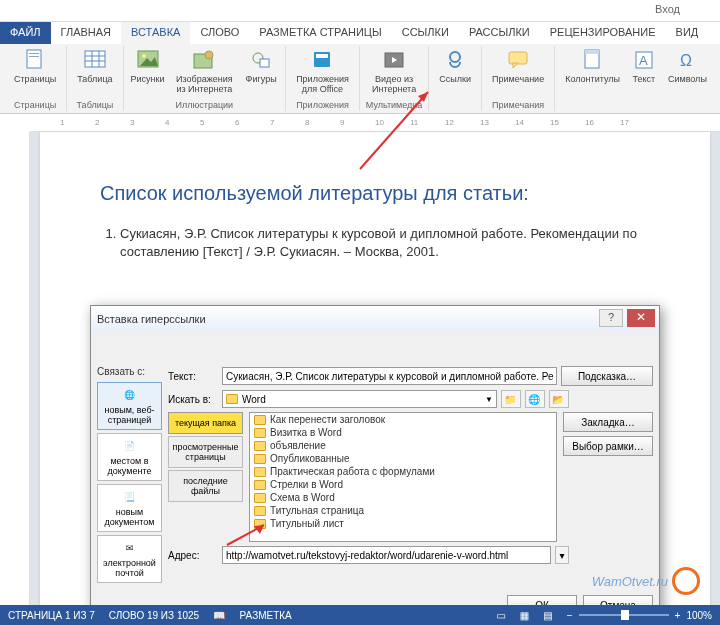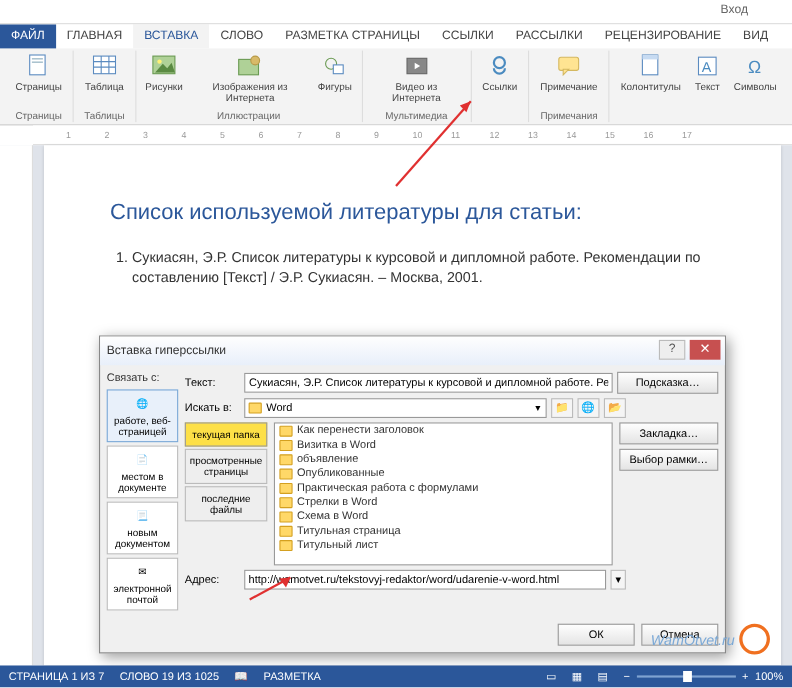--- a/index.html
+++ b/index.html
@@ -22,21 +22,21 @@
 .doc-area { position: absolute; left: 0; right: 0; top: 132px; bottom: 20px; background: #dfe3ea; display: flex; }
 .vruler { width: 30px; background: #fff; border-right: 1px solid #ddd; }
 .page { background: #fff; margin: 0 10px; flex: 1; padding: 50px 60px; box-shadow: 0 1px 3px rgba(0,0,0,.15); }
 .page h1 { font-size: 20px; font-weight: 300; color: #2b579a; margin-bottom: 20px; }
 .page ol { font-size: 13px; color: #333; padding-left: 20px; }
 .page li { margin-bottom: 8px; line-height: 1.4; }
 .dialog { position: absolute; left: 90px; top: 305px; width: 570px; background: #f0f0f0; border: 1px solid #888; box-shadow: 3px 3px 12px rgba(0,0,0,.4); font-size: 11px; }
 .dlg-title { background: linear-gradient(#fefefe,#e8effa); height: 26px; display: flex; align-items: center; padding: 0 6px; color: #333; position: relative; }
 .dlg-title .close { position: absolute; right: 4px; top: 3px; width: 28px; height: 18px; background: #c75050; color: #fff; text-align: center; font-size: 12px; line-height: 17px; }
 .dlg-title .minmax { position: absolute; right: 36px; top: 3px; width: 24px; height: 18px; border: 1px solid #bbb; background: #eee; text-align: center; font-size: 11px; line-height: 15px; color: #555; }
-.dlg-body { display: flex; padding: 6px; }
+.dlg-body { display: flex; padding: 6px; margin-top: 28px; }
 .link-to { width: 65px; display: flex; flex-direction: column; gap: 3px; margin-right: 6px; }
 .link-to .lt-label { font-size: 10px; color: #333; margin-bottom: 2px; }
 .link-to-btn { border: 1px solid #bbb; background: #fff; padding: 4px 2px; text-align: center; font-size: 9px; line-height: 10px; cursor: pointer; display: flex; flex-direction: column; align-items: center; gap: 2px; }
 .link-to-btn.sel { border: 1px solid #7aa8d6; background: #e8f0fa; }
 .link-to-btn .mini-ic { width: 16px; height: 16px; display: flex; align-items: center; justify-content: center; }
 .dlg-main { flex: 1; display: flex; flex-direction: column; gap: 4px; }
 .row { display: flex; align-items: center; gap: 4px; }
 .row label { font-size: 10px; width: 50px; }
 .row input, .row select { flex: 1; border: 1px solid #999; height: 18px; font-size: 10px; padding: 0 3px; background: #fff; }
 .browse-area { display: flex; gap: 6px; }
@@ -143,20 +143,34 @@
           <div class="lbl">Фигуры</div>
         </div>
     </div>
     <div class="group-label">Иллюстрации</div>
   </div>
   <div class="group">
     <div class="group-items">
       <div class="big-btn">
           <div class="ic">
             <svg width="22" height="20">
+              <rect x="3" y="2" width="16" height="15" rx="1" fill="#2f93d0"></rect>
+              <rect x="5" y="4" width="12" height="4" fill="#fff"></rect>
+            </svg>
+          </div>
+          <div class="lbl">Приложения для Office</div>
+        </div>
+    </div>
+    <div class="group-label">Приложения</div>
+  </div>
+  <div class="group">
+    <div class="group-items">
+      <div class="big-btn">
+          <div class="ic">
+            <svg width="22" height="20">
               <rect x="2" y="3" width="18" height="14" fill="#888" stroke="#666"></rect>
               <polygon points="9,7 9,13 14,10" fill="#fff"></polygon>
             </svg>
           </div>
           <div class="lbl">Видео из Интернета</div>
         </div>
     </div>
     <div class="group-label">Мультимедиа</div>
   </div>
   <div class="group">
@@ -259,21 +273,21 @@
   <div class="dlg-title">
     <span>Вставка гиперссылки</span>
     <div class="minmax">?</div>
     <div class="close">✕</div>
   </div>
   <div class="dlg-body">
     <div class="link-to">
       <div class="lt-label">Связать с:</div>
       <div class="link-to-btn sel">
           <div class="mini-ic">🌐</div>
-          <span>работе, веб-страницей</span>
+          <span>новым, веб-страницей</span>
         </div>
       <div class="link-to-btn">
           <div class="mini-ic">📄</div>
           <span>местом в документе</span>
         </div>
       <div class="link-to-btn">
           <div class="mini-ic">📃</div>
           <span>новым документом</span>
         </div>
       <div class="link-to-btn">

